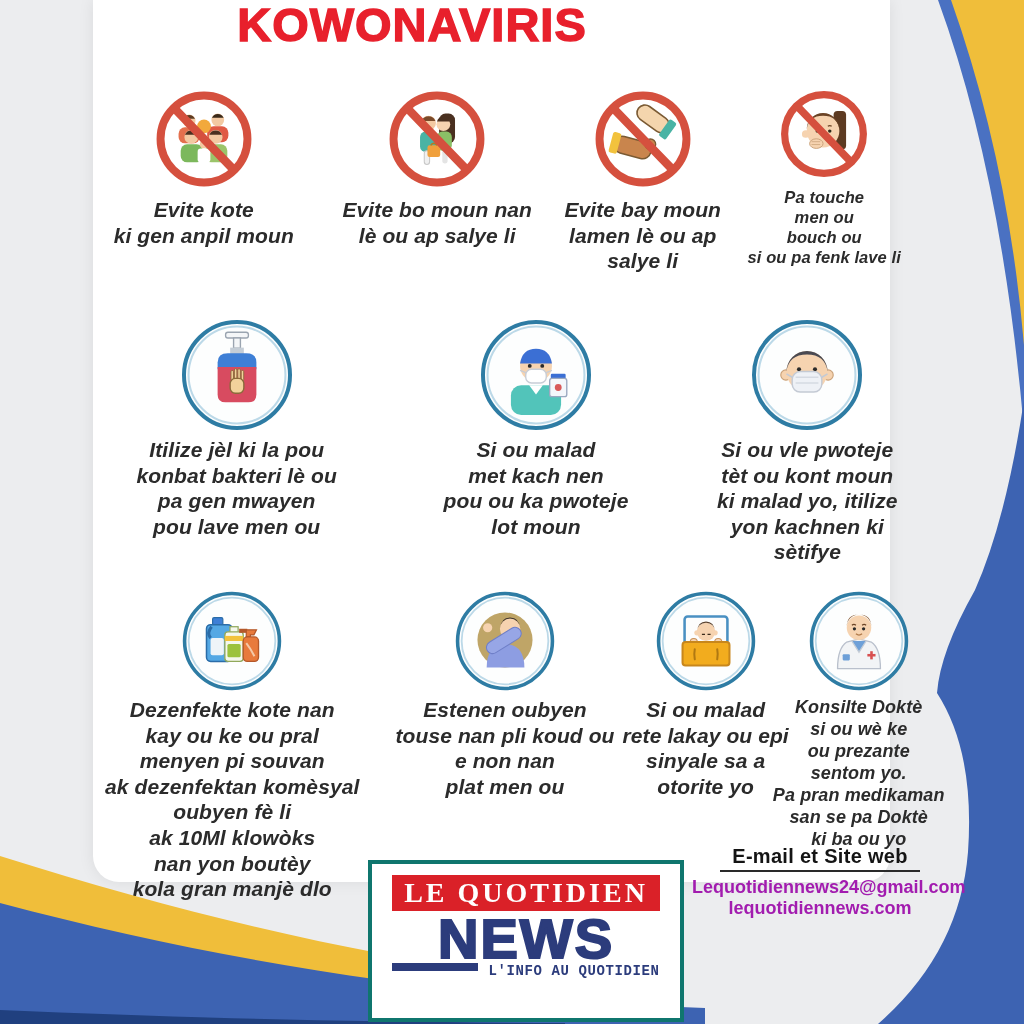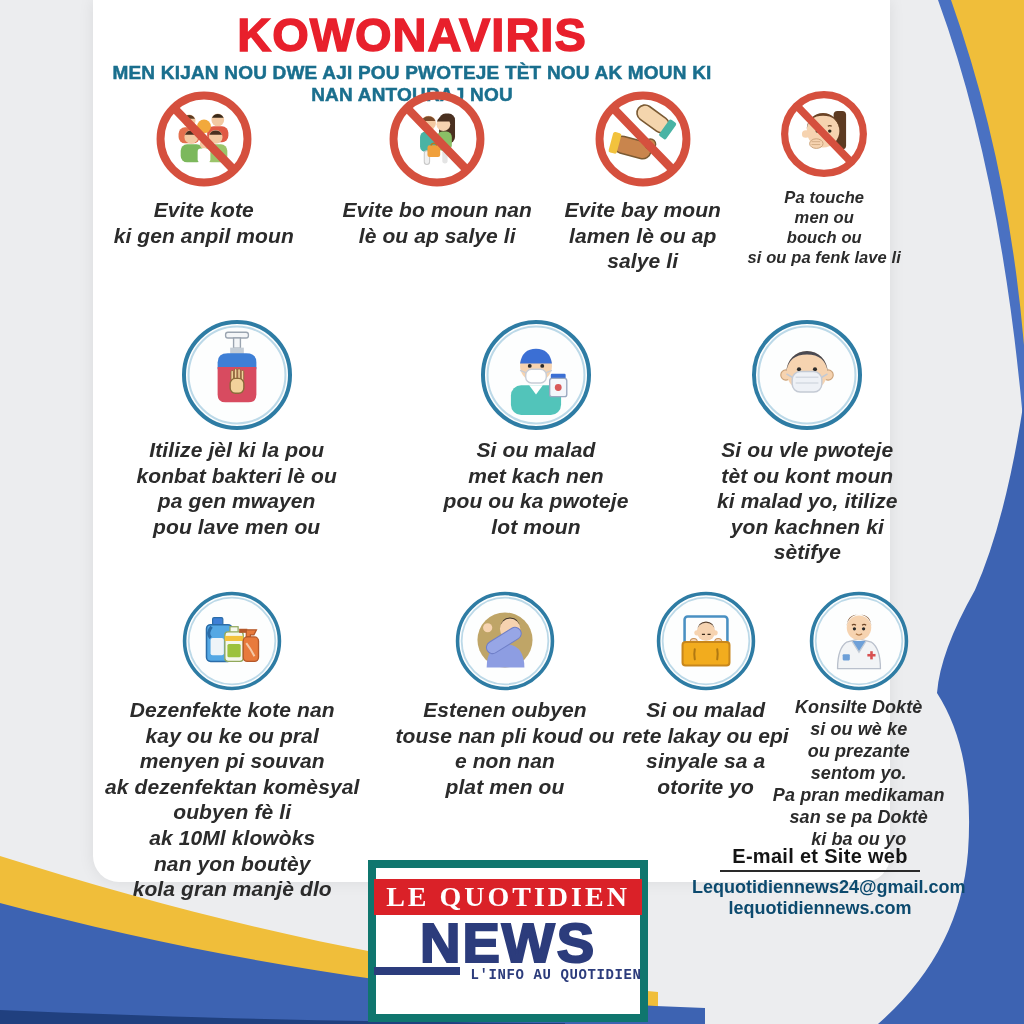--- a/index.html
+++ b/index.html
@@ -9,21 +9,21 @@
     font-family:"Liberation Sans","DejaVu Sans",sans-serif;
   }
   svg.bglayer{position:absolute;left:0;top:0;width:1024px;height:1024px;pointer-events:none;}
   #bg-base{z-index:0;}
   #bg-curves{z-index:3;}
   .card{
     position:absolute;left:93px;top:0;width:797px;height:882px;
     background:#ffffff;border-radius:0 0 26px 26px;
     box-shadow:0 0 16px rgba(0,0,0,.08);z-index:1;
   }
-  .header{position:absolute;left:93px;top:10px;width:638px;text-align:center;z-index:2;}
+  .header{position:absolute;left:93px;top:0;width:638px;text-align:center;z-index:2;}
   .title{
     font-size:47px;font-weight:bold;color:#e8202c;letter-spacing:1px;
     -webkit-text-stroke:1.4px #e8202c;line-height:1.05;
   }
   .subtitle{
     margin-top:3px;font-size:19px;font-weight:bold;color:#1a6f8e;
     -webkit-text-stroke:.5px #1a6f8e;letter-spacing:.2px;
   }
   .row{position:absolute;left:97px;width:790px;display:flex;z-index:2;}
   .row1{top:86px}.row2{top:318px}.row3{top:590px}
@@ -38,43 +38,43 @@
   .icon svg{width:100%;height:100%;display:block;}
   .icon-s{width:96px;height:96px;}
   .caption{
     margin-top:5px;width:max-content;text-align:center;
     font-style:italic;font-weight:bold;font-size:21px;line-height:1.22;
     color:#2b2b2b;white-space:pre-line;letter-spacing:.1px;
   }
   .sz-s{font-size:16.5px;}
   .sz-m{font-size:18px;}
   .logo-box{
-    position:absolute;left:368px;top:860px;width:280px;height:162px;
-    background:#ffffff;border:8px solid #0f766e;box-sizing:border-box;
+    position:absolute;left:368px;top:860px;width:316px;height:162px;
+    background:#ffffff;border:4px solid #0f766e;box-sizing:border-box;
     display:flex;flex-direction:column;align-items:center;z-index:5;
   }
   .logo-banner{
     margin-top:11px;background:#da2128;color:#ffffff;
     font-family:"Liberation Serif","DejaVu Serif",serif;
     font-weight:bold;font-size:28px;letter-spacing:3px;
     padding:3px 12px 4px;line-height:1.05;white-space:nowrap;
   }
   .logo-name{
     margin-top:0px;color:#2c3c7c;font-size:56px;font-weight:bold;
     letter-spacing:2px;line-height:1.0;-webkit-text-stroke:2.2px #2c3c7c;
   }
   .logo-tagline-row{display:flex;gap:10px;margin-top:-4px;font-family:Liberation Mono, monospace;}
   .logo-bar{width:86px;height:8px;background:#2c3c7c;}
   .logo-tagline{font-size:14px;font-weight:bold;color:#2c3c7c;letter-spacing:.6px;white-space:nowrap;}
   .contact{position:absolute;left:692px;top:845px;width:256px;text-align:center;z-index:5;}
   .contact-heading{
     display:inline-block;font-size:20px;font-weight:bold;color:#141414;
     border-bottom:2px solid #2a2a2a;padding:0 12px 2px;letter-spacing:.3px;
   }
-  .contact-lines{margin-top:5px;color:#0c4a6e;font-weight:bold;font-size:18px;line-height:1.18;}
+  .contact-lines{margin-top:5px;color:#a21caf;font-weight:bold;font-size:18px;line-height:1.18;}
 </style>
 </head>
 <body>
 
 <svg class="bglayer" id="bg-base" viewBox="0 0 1024 1024">
   <rect x="0" y="0" width="1024" height="1024" fill="#ecedef"></rect>
 </svg>
 
 <div class="card"></div>
 
@@ -86,21 +86,20 @@
   <path d="M1024,400 Q1006,520 975,590 Q940,652 937,693 Q975,752 968,852 Q960,952 878,1024 L1024,1024 Z" fill="#3d63b2"></path>
 
   <path d="M0,856 C240,932 450,974 658,992 L658,1012 C440,1000 205,958 0,906 Z" fill="#f0be3a"></path>
 
   <path d="M0,903 C225,963 465,1000 705,1008 L705,1024 L0,1024 Z" fill="#3d63b2"></path>
   <path d="M0,1010 C210,1019 370,1022 565,1023 L565,1024 L0,1024 Z" fill="#20407f"></path>
 </svg>
 
 <div class="header">
   <div class="title">KOWONAVIRIS</div>
-  <div class="subtitle">MEN KIJAN NOU DWE AJI POU PWOTEJE TÈT NOU AK MOUN KI NAN ANTOURAJ NOU</div>
 </div>
 
 <div class="row row1">
 
   <div class="cell">
     <div class="icon">
       <svg viewBox="0 0 100 100">
         <circle cx="36" cy="33" r="6" fill="#f3c9a2"></circle>
           <path d="M30.5,31 a6,6 0 0 1 11,0 z" fill="#5d3b22"></path>
         <rect x="26" y="39" width="20" height="15" rx="6" fill="#e4704e"></rect>

